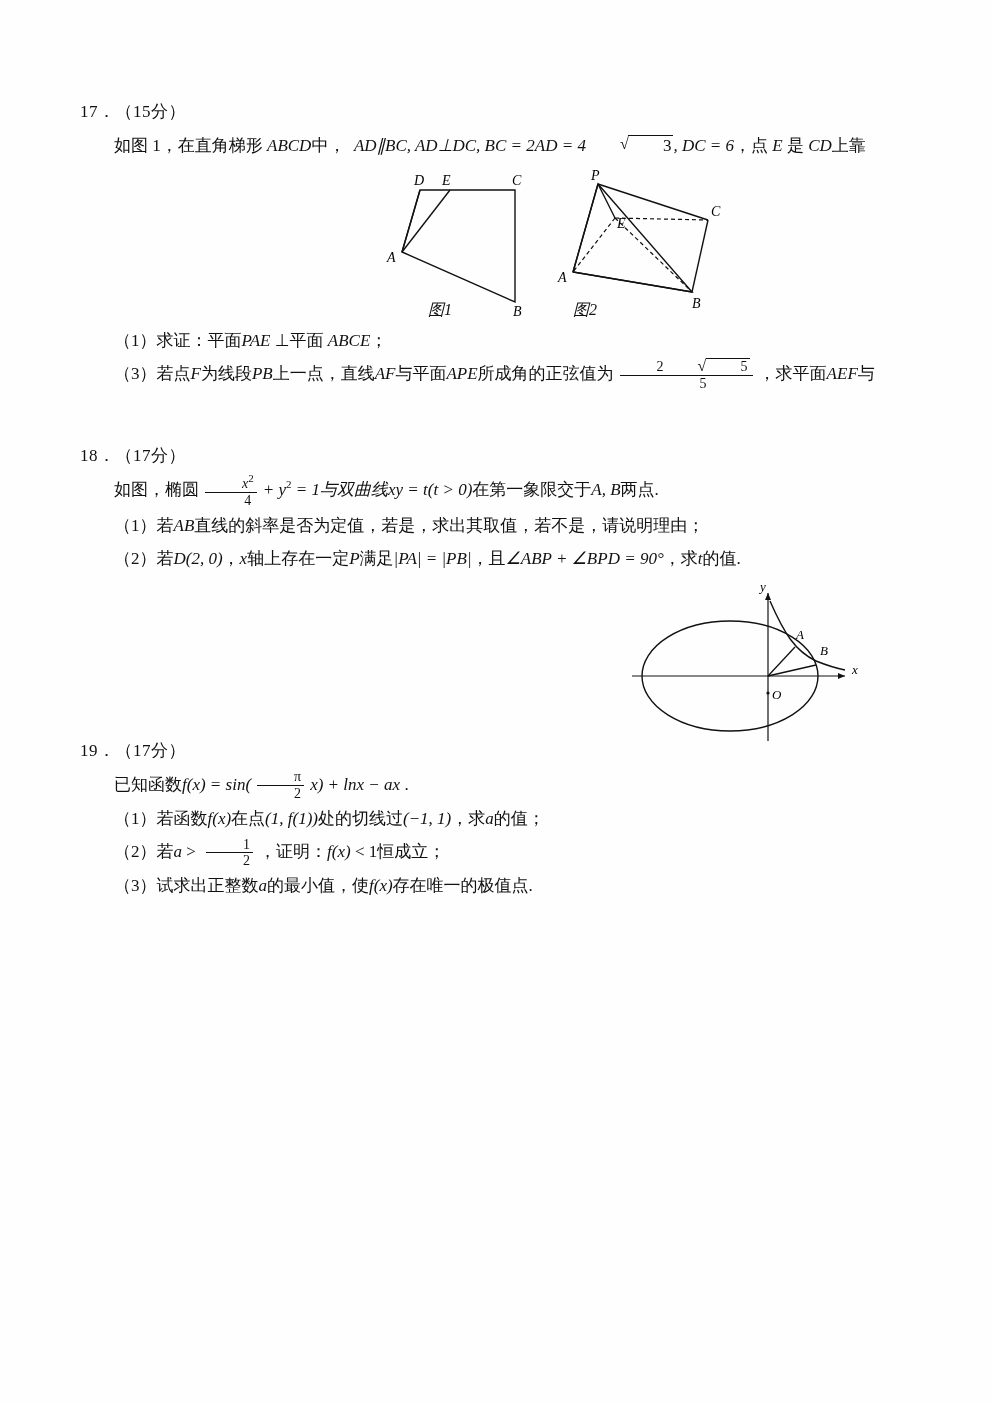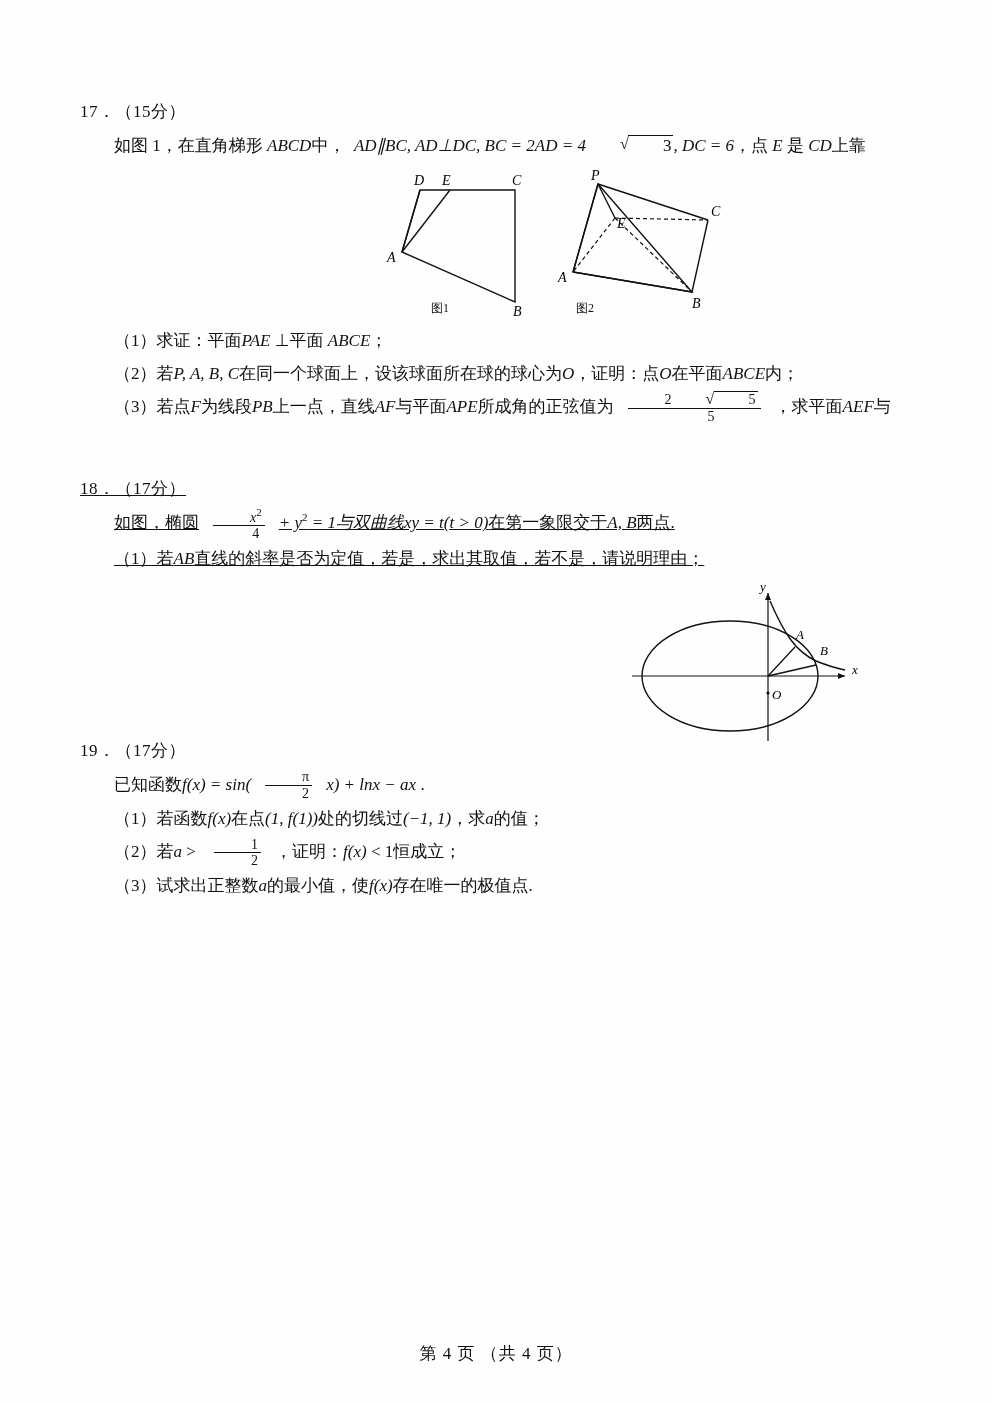--- a/index.html
+++ b/index.html
@@ -40,21 +40,21 @@
     margin:0;
   }
   i, .it { font-family:"Liberation Serif", serif; font-style:italic;text-align:center; }
   
   .frac {
     display:inline-block;
     vertical-align:middle;
     text-align:center;
     font-size:14px;
     line-height:1.1;
-    margin:0 14px;
+    margin:0 6px;
     position:relative;
     top:-1px;
   }
   .frac .num { display:block; padding:0 3px; }
   .frac .den { display:block; border-top:1px solid #111; padding:0 3px; }
   .sqrt {
     display:inline-block;
     position:relative;
     padding-left:8px;
   }
@@ -70,34 +70,35 @@
     display:inline-block;
     line-height:1.15;
   }
   sup.e { font-size:11px; vertical-align:super; }
   .fig-row {
     position:relative;
     height:150px;
     margin:10px 0 2px 0;
   }
   .fig-caption {
-    font-size:12px;
+    font-size:16px;
     text-align:center;
     position:absolute;
+    font-style:italic;
   }
   svg { overflow:visible; }
   .footer {
     position:absolute;
     left:0; right:0;
     bottom:38px;
     text-align:center;
     font-size:17px;
     letter-spacing:1px;
   }
-  .blk { margin-top:36px;text-decoration:underline; }
+  .blk { margin-top:36px; }
 </style>
 </head>
 <body>
 
 <div class="page">
   <div class="content">
 
     <div>
       <div class="qnum">17．（15分）</div>
 
@@ -136,40 +137,40 @@
         </svg>
 
         <div class="fig-caption" style="left:300px; top:128px; width:120px;">图1</div>
         <div class="fig-caption" style="left:445px; top:128px; width:120px;">图2</div>
       </div>
 
       <p class="sub">
         <span>（1）求证：平面</span><i>PAE</i><span> ⊥平面 </span><i>ABCE</i><span>；</span>
       </p>
 
-      <p class="sub">
-        <span>（2）若</span><i>P, A, B, C</i><span>在同一个球面上，设该球面所在球的球心为</span><i>O</i><span>，证明：点</span><i>O</i><span>在平面</span><i>ABCE</i><span>内；</span>
-      </p>
 
       <p class="sub">
         <span>（3）若点</span><i>F</i><span>为线段</span><i>PB</i><span>上一点，直线</span><i>AF</i><span>与平面</span><i>APE</i><span>所成角的正弦值为</span><span class="frac"><span class="num"><span>2</span><span class="sqrt"><span class="rad">5</span></span></span><span class="den">5</span></span><span>，求平面</span><i>AEF</i><span>与</span>
       </p>
     </div>
 
     <div class="blk" style="margin-top:52px;">
       <div class="qnum">18．（17分）</div>
 
       <p class="para">
         <span>如图，椭圆</span><span class="frac"><span class="num"><i>x</i><sup class="e">2</sup></span><span class="den">4</span></span><i>+ y</i><sup class="e">2</sup><i> = 1与双曲线</i><i>xy = t(t &gt; 0)</i><span>在第一象限交于</span><i>A, B</i><span>两点.</span>
       </p>
 
       <p class="sub">
         <span>（1）若</span><i>AB</i><span>直线的斜率是否为定值，若是，求出其取值，若不是，请说明理由；</span>
       </p>
 
+      <p class="sub">
+        <span>（2）若</span><i>D(2, 0)</i><span>，</span><i>x</i><span>轴上存在一定</span><i>P</i><span>满足</span><i>|PA| = |PB|</i><span>，且</span><i>∠ABP + ∠BPD = 90°</i><span>，求</span><i>t</i><span>的值.</span>
+      </p>
 
       <div style="position:relative; height:170px;">
         <svg width="280" height="170" style="position:absolute; right:10px; top:6px;">
           <ellipse cx="110" cy="95" rx="88" ry="55" fill="none" stroke="#111" stroke-width="1.4"></ellipse>
           <line x1="12" y1="95" x2="225" y2="95" stroke="#111" stroke-width="1.2"></line>
           <polygon points="225,95 218,92 218,98" fill="#111"></polygon>
           <line x1="148" y1="160" x2="148" y2="12" stroke="#111" stroke-width="1.2"></line>
           <polygon points="148,12 145,19 151,19" fill="#111"></polygon>
           <path d="M150 20 C164 52, 175 70, 196 80" fill="none" stroke="#111" stroke-width="1.4"></path>
           <path d="M196 80 C206 84, 215 87, 225 89" fill="none" stroke="#111" stroke-width="1.4"></path>
@@ -200,14 +201,13 @@
         <span>（2）若</span><i>a</i><span> &gt; </span><span class="frac"><span class="num">1</span><span class="den">2</span></span><span>，证明：</span><i>f(x)</i><span> &lt; 1恒成立；</span>
       </p>
 
       <p class="sub">
         <span>（3）试求出正整数</span><i>a</i><span>的最小值，使</span><i>f(x)</i><span>存在唯一的极值点.</span>
       </p>
     </div>
 
   </div>
 
-  <div class="footer">第 4 页 （共 4 页）</div>
 </div>
 
 </body></html>

